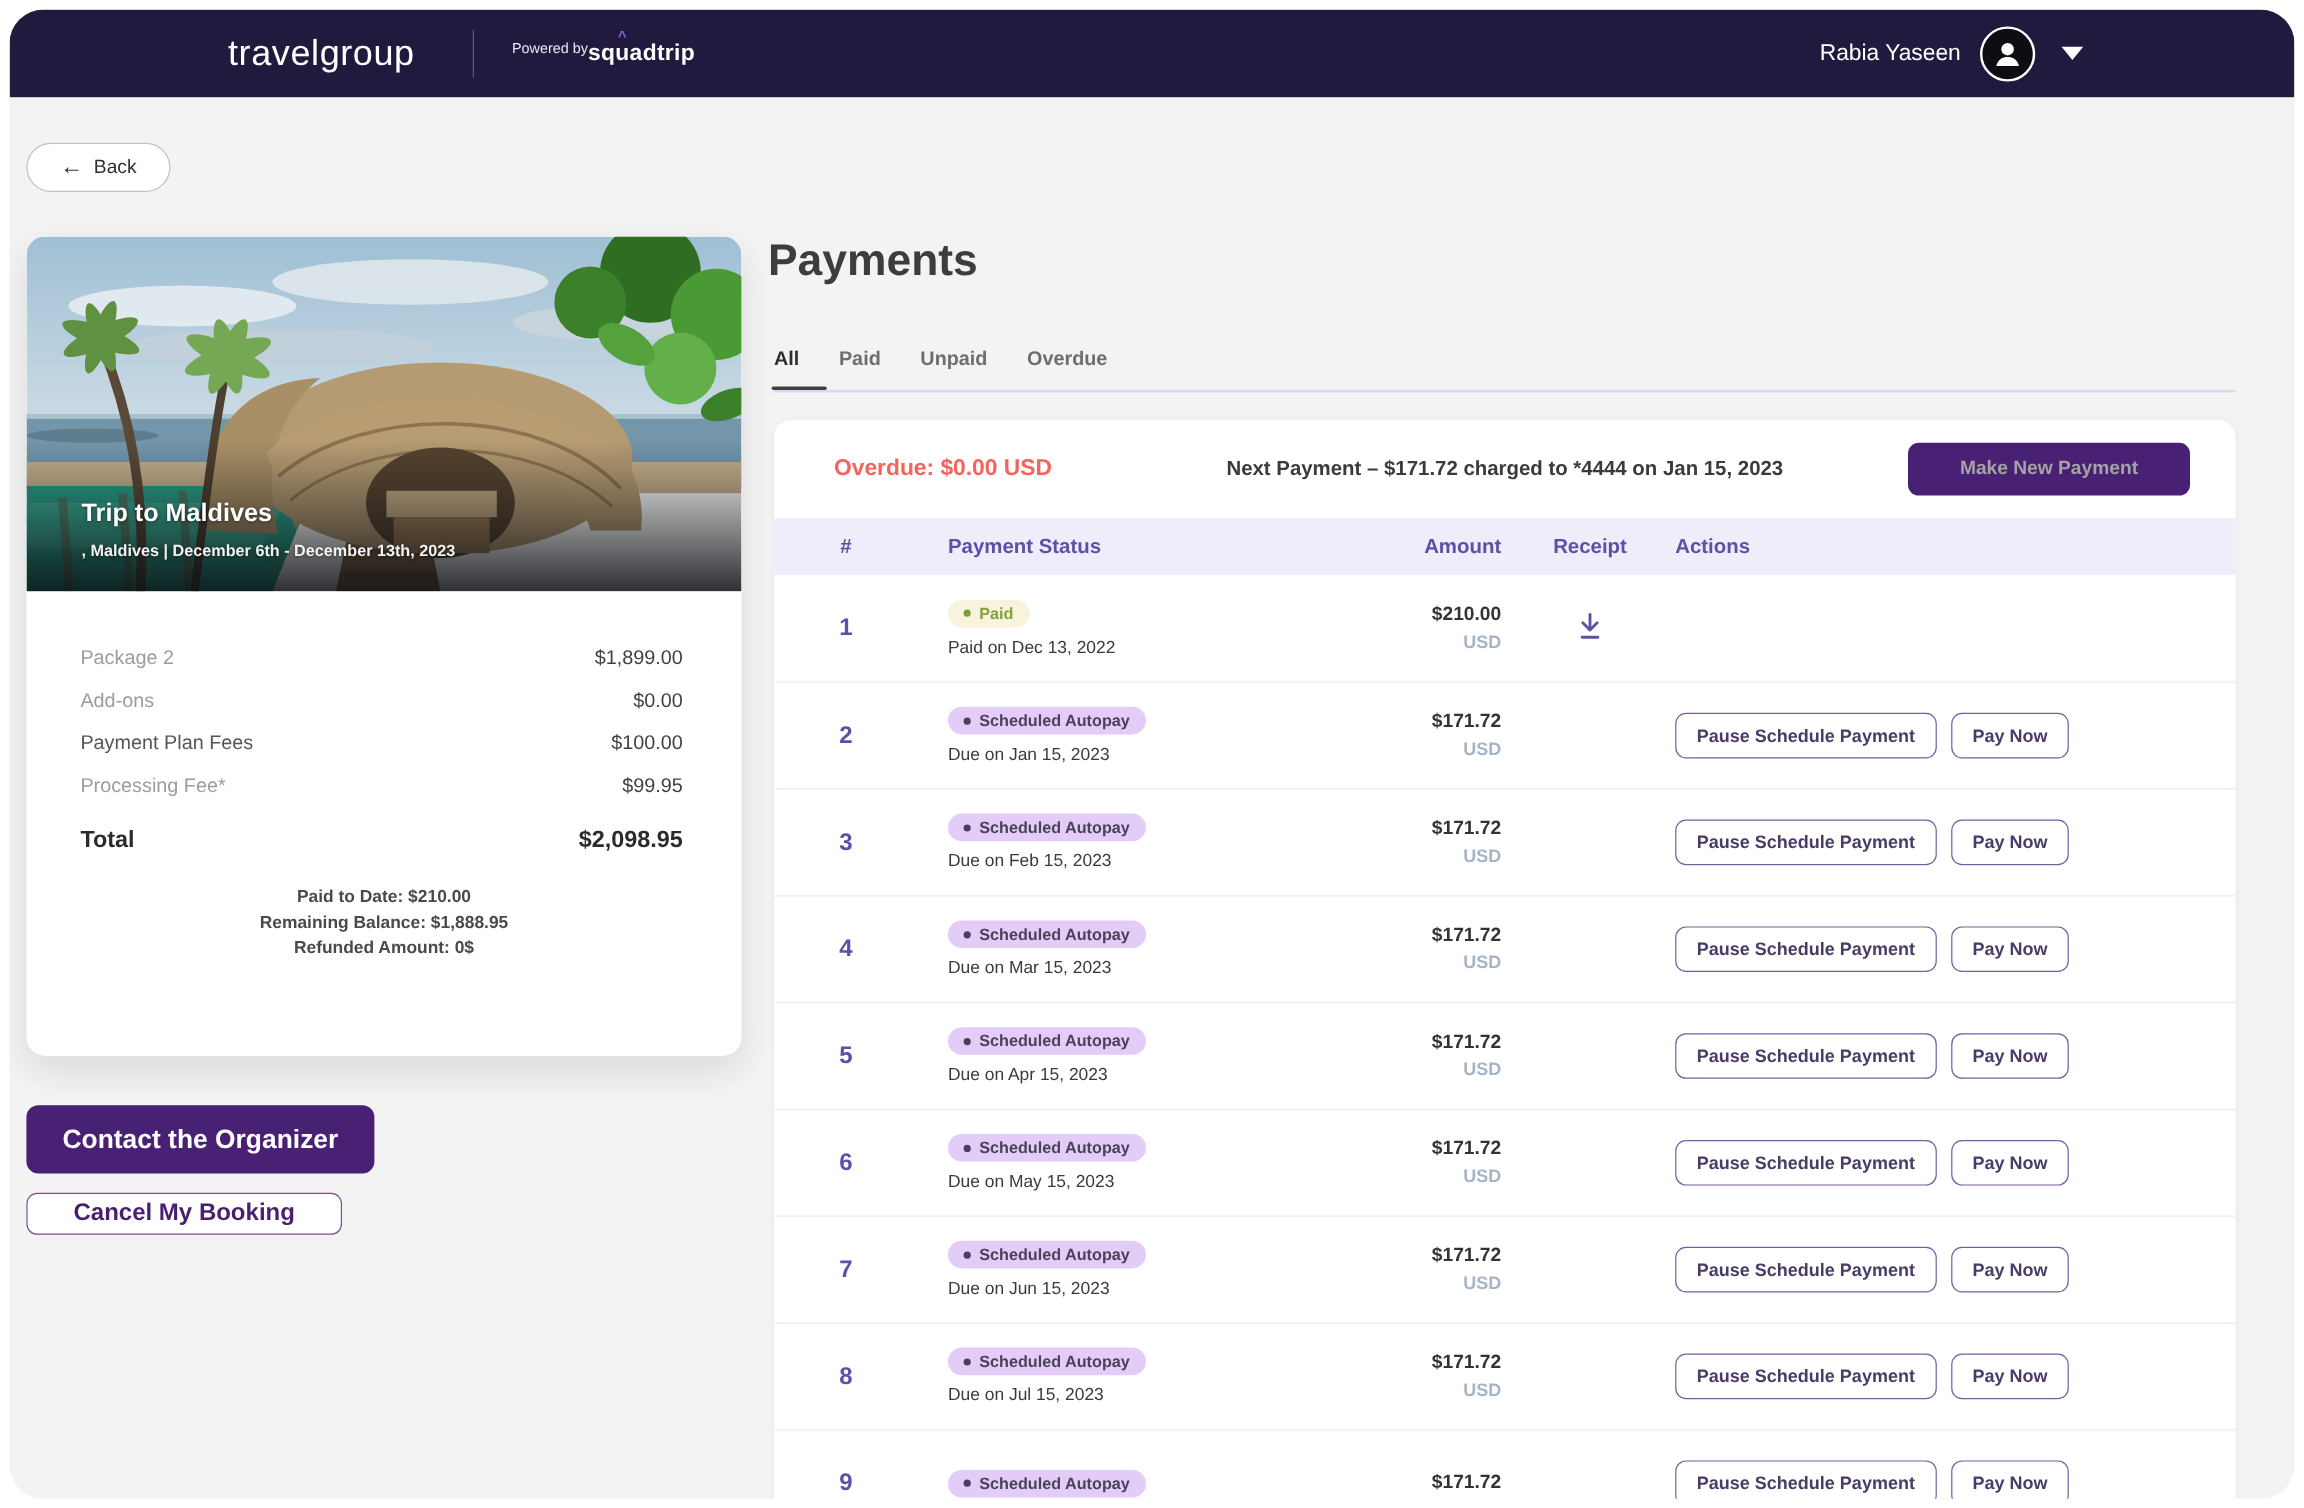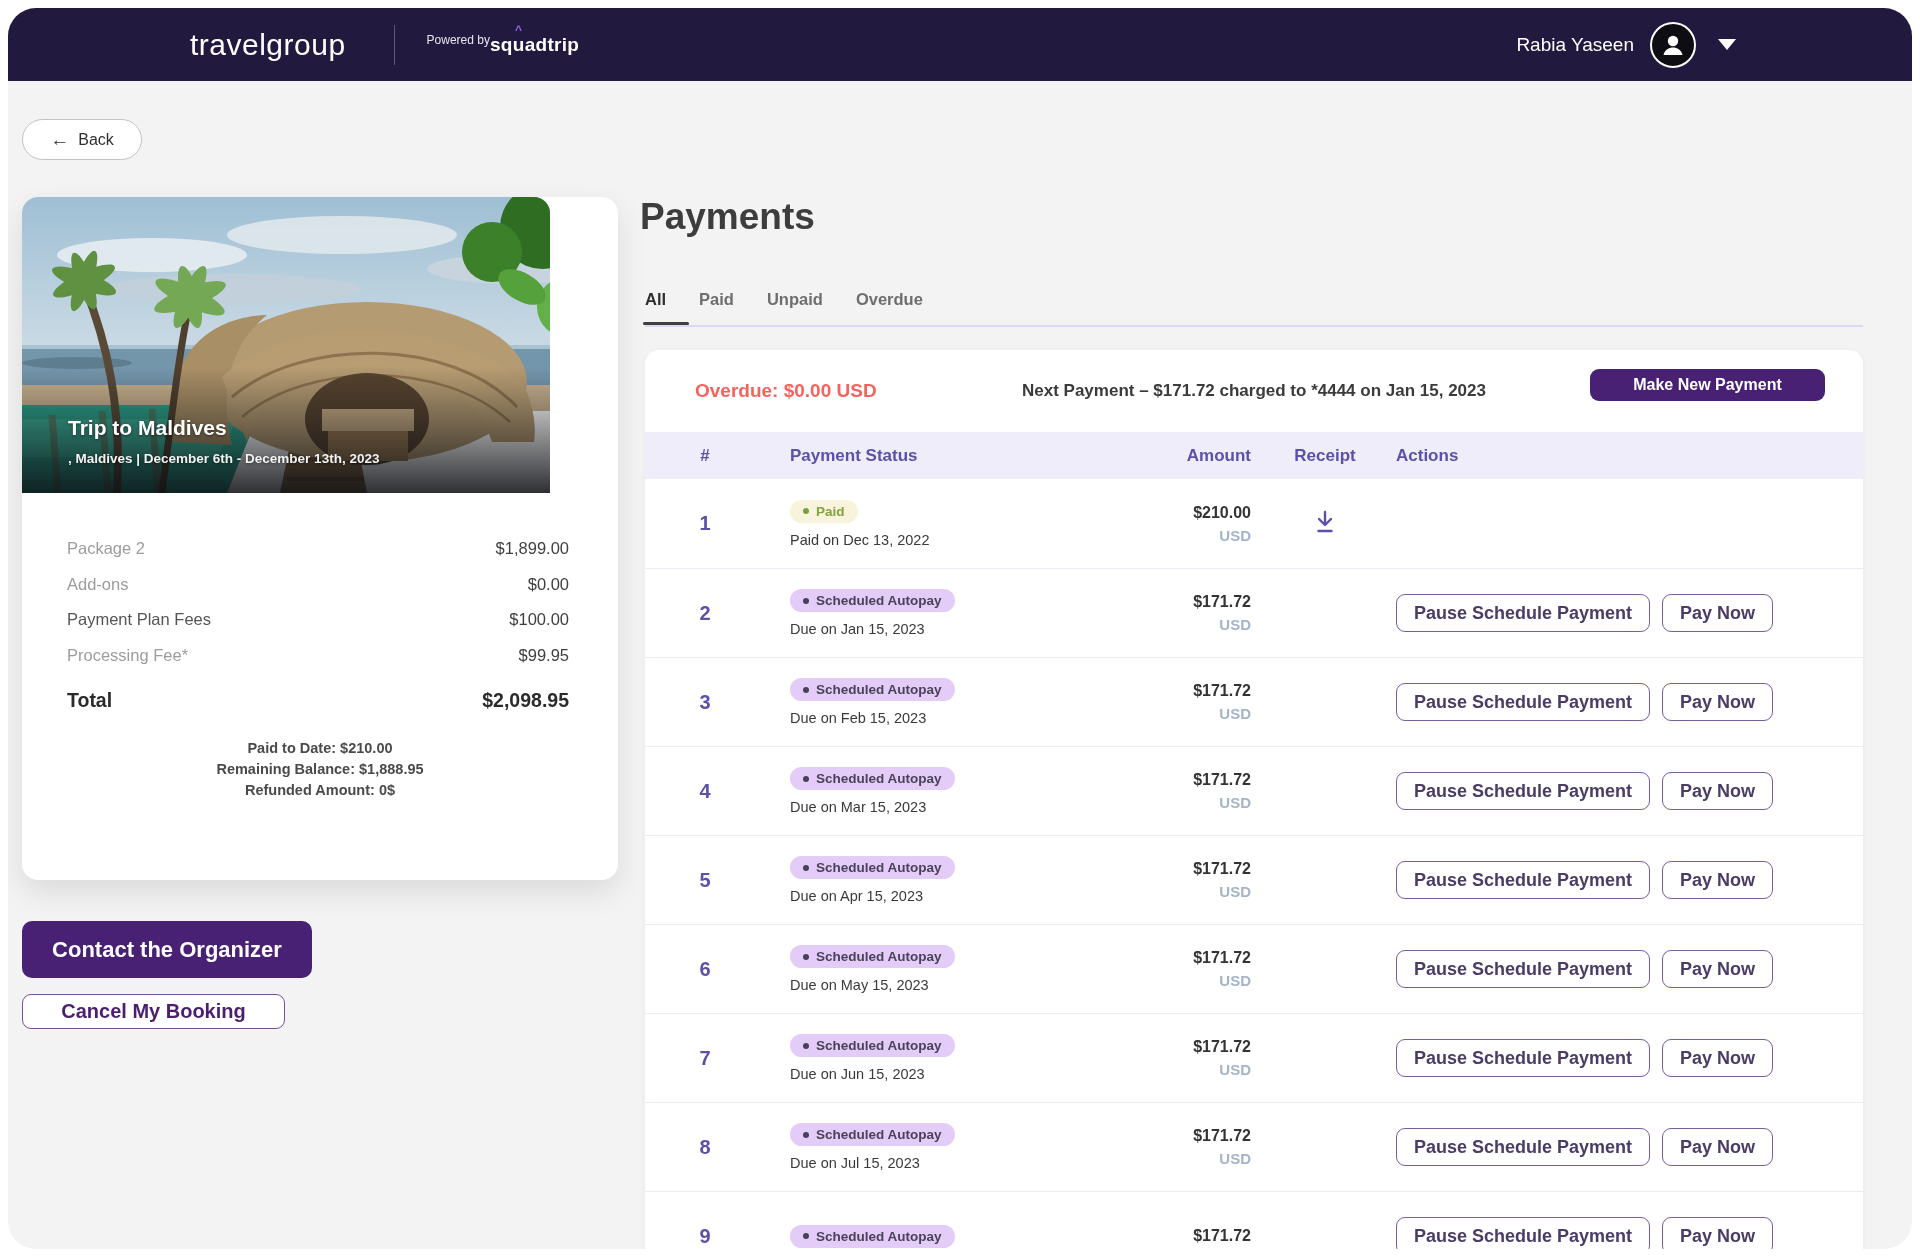--- a/index.html
+++ b/index.html
@@ -29,21 +29,21 @@
   
   .back-btn { position:absolute; left:14px; top:111px; width:120px; height:41px; background:#ffffff;
               border:1.3px solid #c2c2c2; border-radius:21px; display:flex; align-items:center;
               justify-content:center; gap:9px; cursor:pointer; }
   .back-arrow { font-size:19px; color:#2f2f2f; line-height:1; }
   .back-label { font-size:16px; color:#2f2f2f; font-weight:500; }
 
   
   .trip-card { position:absolute; left:14px; top:189px; width:596px; height:683px; background:#ffffff;
                border-radius:16px; box-shadow:0 12px 30px rgba(0,0,0,.10); }
-  .trip-img { position:relative; width:528px; height:296px; border-radius:16px 16px 0 0; overflow:hidden; }
+  .trip-img { position:relative; width:596px; height:296px; border-radius:16px 16px 0 0; overflow:hidden; }
   .trip-img svg { display:block; }
   .trip-title { position:absolute; left:46px; top:219px; color:#ffffff; font-size:21px; font-weight:800;
                 text-shadow:0 1px 3px rgba(0,0,0,.5); }
   .trip-sub { position:absolute; left:46px; top:254px; color:#f2f2f2; font-size:13.5px; font-weight:600;
               text-shadow:0 1px 3px rgba(0,0,0,.5); }
   .price-list { margin:38px 49px 0 45px; }
   .price-row { display:flex; justify-content:space-between; height:35.5px; align-items:center; }
   .price-label { font-size:16.5px; color:#555555; font-weight:500; }
   .price-label.muted { color:#9c9c9c; }
   .price-value { font-size:16.5px; color:#3f3f3f; font-weight:500; }
@@ -67,22 +67,22 @@
   .tab.active::after { content:''; position:absolute; left:-2px; bottom:-12px; width:46px; height:3.5px;
                        background:#3f3f3f; border-radius:2px; z-index:2; }
   .tabs-underline { position:absolute; left:637px; top:317px; width:1218px; height:2px; background:#ddd7f3; }
 
   .panel { position:absolute; left:637px; top:342px; width:1218px; height:1000px; background:#ffffff;
            border-radius:14px; box-shadow:0 1px 5px rgba(0,0,0,.05); }
   .panel-top { position:relative; height:82px; display:flex; align-items:center; }
   .overdue { margin-left:50px; color:#f4645c; font-size:19px; font-weight:800; }
   .next-payment { position:absolute; left:50%; transform:translateX(-50%); color:#3b3b3b;
                   font-size:17px; font-weight:700; white-space:nowrap; }
-  .make-btn { position:absolute; right:38px; top:19px; width:235px; height:32px; background:#482074;
-              border:none; border-radius:9px; color:#ffffff; font-size:16px; font-weight:800;
+  .make-btn { position:absolute; right:38px; top:19px; width:235px; height:44px; background:#482074;
+              border:none; border-radius:9px; color:#a3a3a3; font-size:16px; font-weight:800;
               font-family:inherit; cursor:pointer; }
 
   .tgrid { display:grid; grid-template-columns:120px 380px 120px 120px auto; align-items:center; }
   .thead { height:47px; background:#efedfa; color:#5b51a8; font-size:17px; font-weight:700; }
   .th-num { text-align:center; }
   .th-status { padding-left:25px; }
   .th-amount { text-align:right; padding-right:14px; }
   .th-receipt { text-align:center; }
   .th-actions { padding-left:11px; }
 
@@ -98,21 +98,21 @@
   .badge-scheduled { background:#e4ccf8; color:#4a4258; }
   .badge-scheduled .dot { background:#47405a; }
   .status-line { font-size:14.5px; color:#3a3a3a; font-weight:500; }
   .c-amount { display:flex; flex-direction:column; align-items:flex-end; padding-right:14px; gap:5px; }
   .amt { font-size:16px; font-weight:700; color:#333333; }
   .cur { font-size:15px; font-weight:600; color:#a6b4c8; }
   .c-receipt { display:flex; justify-content:center; }
   .receipt-btn { background:none; border:none; cursor:pointer; padding:2px; }
   .c-actions { padding-left:11px; display:flex; gap:12px; }
   .act-btn { height:38px; padding:0 17px; background:#ffffff; border:1.4px solid #7a5ca0; border-radius:9px;
-             color:#4a3c66; font-size:18px; font-weight:600; font-family:inherit; cursor:pointer;
+             color:#4a3c66; font-size:15px; font-weight:600; font-family:inherit; cursor:pointer;
              white-space:nowrap; }
 </style>
 </head>
 <body>
 
 <div class="app">
 
   <div class="hdr">
     <div class="brand">travelgroup</div>
     <div class="hdr-divider"></div>

